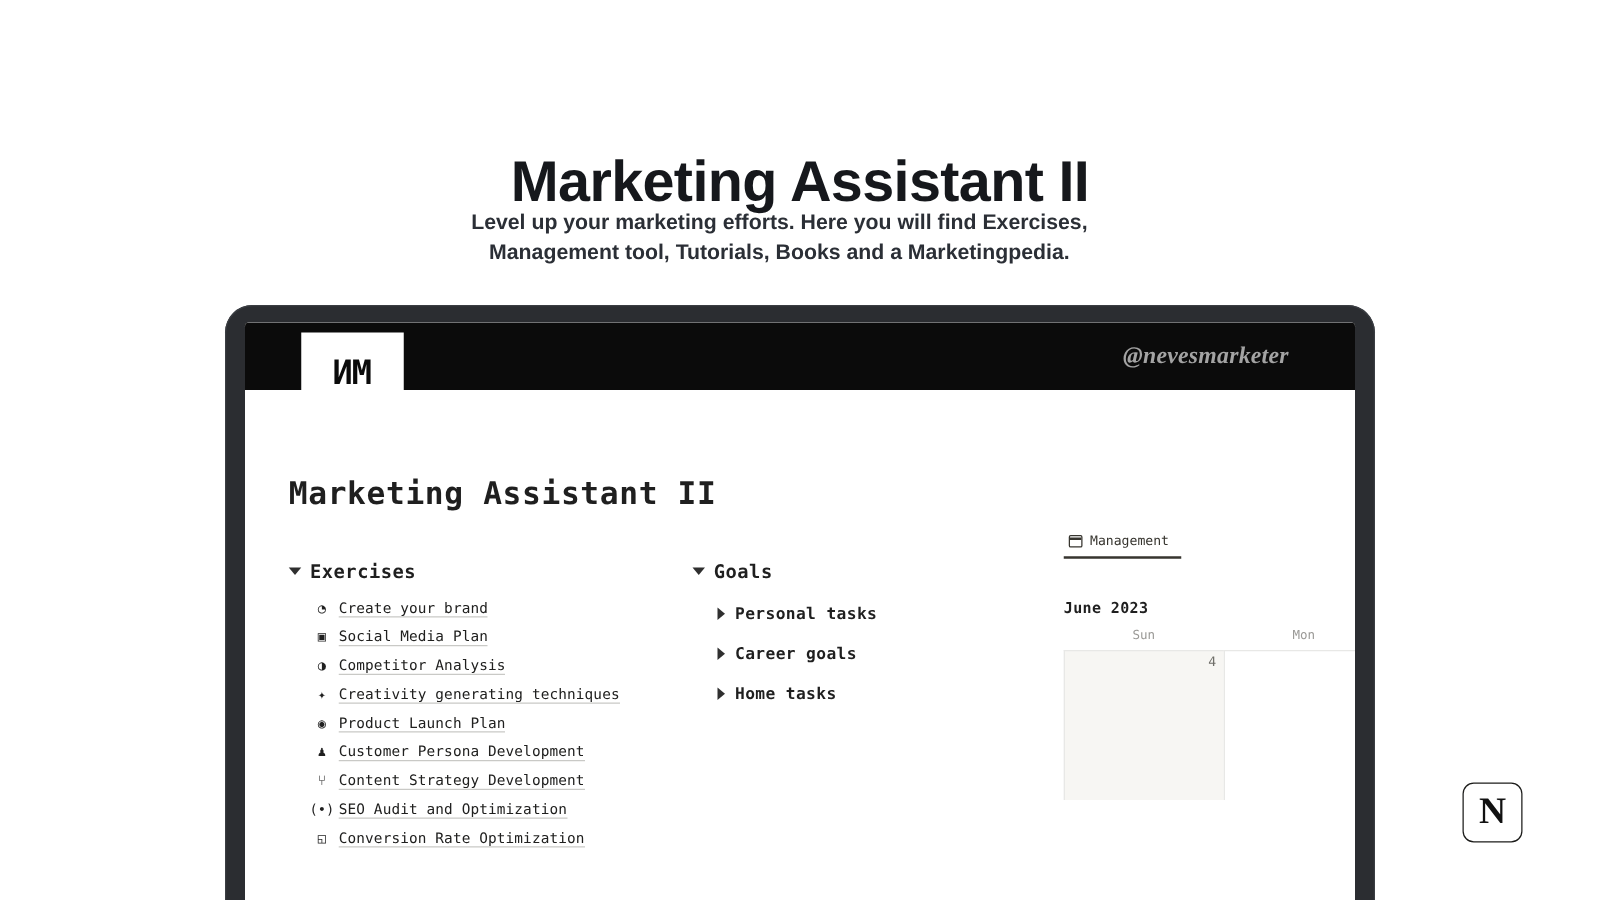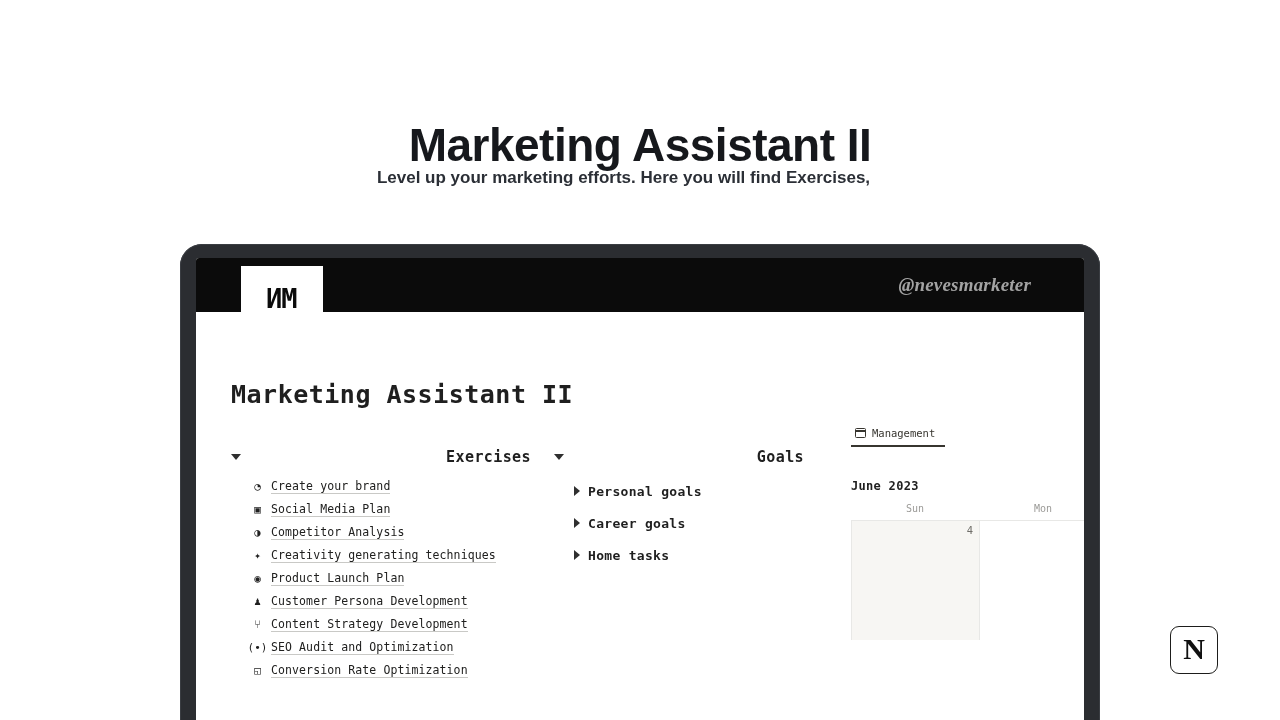--- a/index.html
+++ b/index.html
@@ -116,21 +116,20 @@
 
   .section-head {
     display: flex;
     align-items: center;
     gap: 7px;
     font-size: 15px;
     font-weight: 700;
     color: #1f1f1f;
     margin-bottom: 9px;
     letter-spacing: 0.4px;
-    justify-content: space-between;
   }
   .tri-down {
     width: 0; height: 0;
     border-left: 5px solid transparent;
     border-right: 5px solid transparent;
     border-top: 6px solid #2f2f2f;
     flex: none;
   }
   .tri-right {
     width: 0; height: 0;
@@ -268,20 +267,21 @@
 </style>
 </head>
 <body>
 
 <div id="page">
 
   <h1 class="hero-title">Marketing Assistant II</h1>
 
   <div class="hero-sub">
     <span class="l1">Level up your marketing efforts. Here you will find Exercises,</span>
+    <span class="l2">Management tool, Tutorials, Books and a Marketingpedia.</span>
   </div>
 
   <div class="laptop">
     <div class="screen">
 
       <div class="app-header">
         <div class="brand-tile">
           <span class="brand-mark">MN</span>
         </div>
         <div class="handle">@nevesmarketer</div>
@@ -336,21 +336,21 @@
         </div>
 
         <div class="col col-goals">
           <div class="section-head">
             <span class="tri-down"></span>
             <span>Goals</span>
           </div>
 
           <div class="goal-row">
             <span class="tri-right"></span>
-            <span class="goal-text">Personal goals</span>
+            <span class="goal-text">Personal tasks</span>
           </div>
           <div class="goal-row">
             <span class="tri-right"></span>
             <span class="goal-text">Career goals</span>
           </div>
           <div class="goal-row">
             <span class="tri-right"></span>
             <span class="goal-text">Home tasks</span>
           </div>
         </div>

